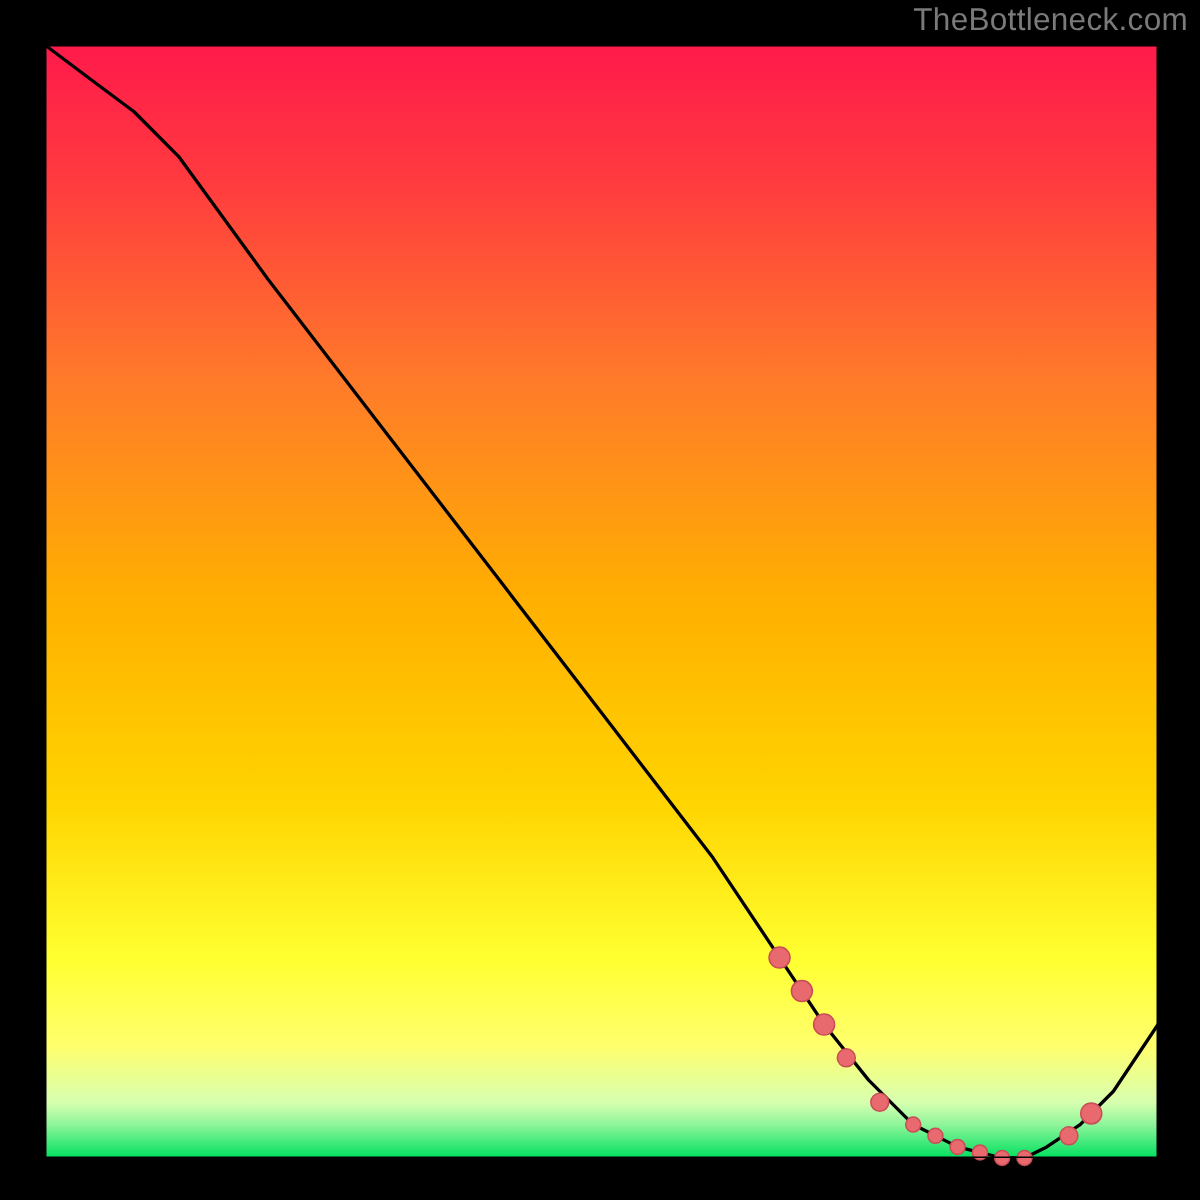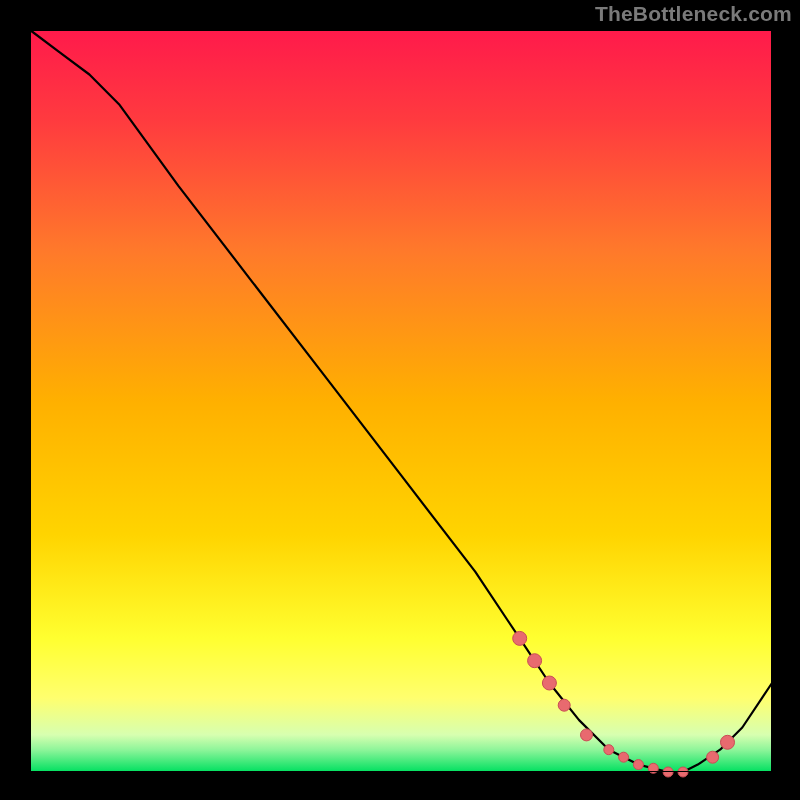--- a/index.html
+++ b/index.html
@@ -1,17 +1,17 @@
 <!DOCTYPE html>
 <html><head>
 <meta charset="utf-8">
 <style>
   html,body{margin:0;padding:0;width:800px;height:800px;background:#000;overflow:hidden;font-family:Arial,Helvetica,sans-serif}
   #stage{position:relative;width:800px;height:800px}
-  #watermark{position:absolute;top:2px;right:8px;color:#7a7a7a;font-size:21px;font-weight:700;letter-spacing:.2px;user-select:none}
+  #watermark{position:absolute;top:2px;right:8px;color:#7a7a7a;font-size:21px;font-weight:400;letter-spacing:.2px;user-select:none}
   svg{display:block}
 </style>
 </head>
 <body>
 <div id="stage">
   <div id="watermark">TheBottleneck.com</div>
   <svg id="chart-svg" width="800" height="800" viewBox="0 0 800 800" preserveAspectRatio="none">
       <defs>
         <linearGradient id="bg-grad" x1="0" y1="0" x2="0" y2="1">
           <stop offset="0%" stop-color="#ff1a4b"></stop>

